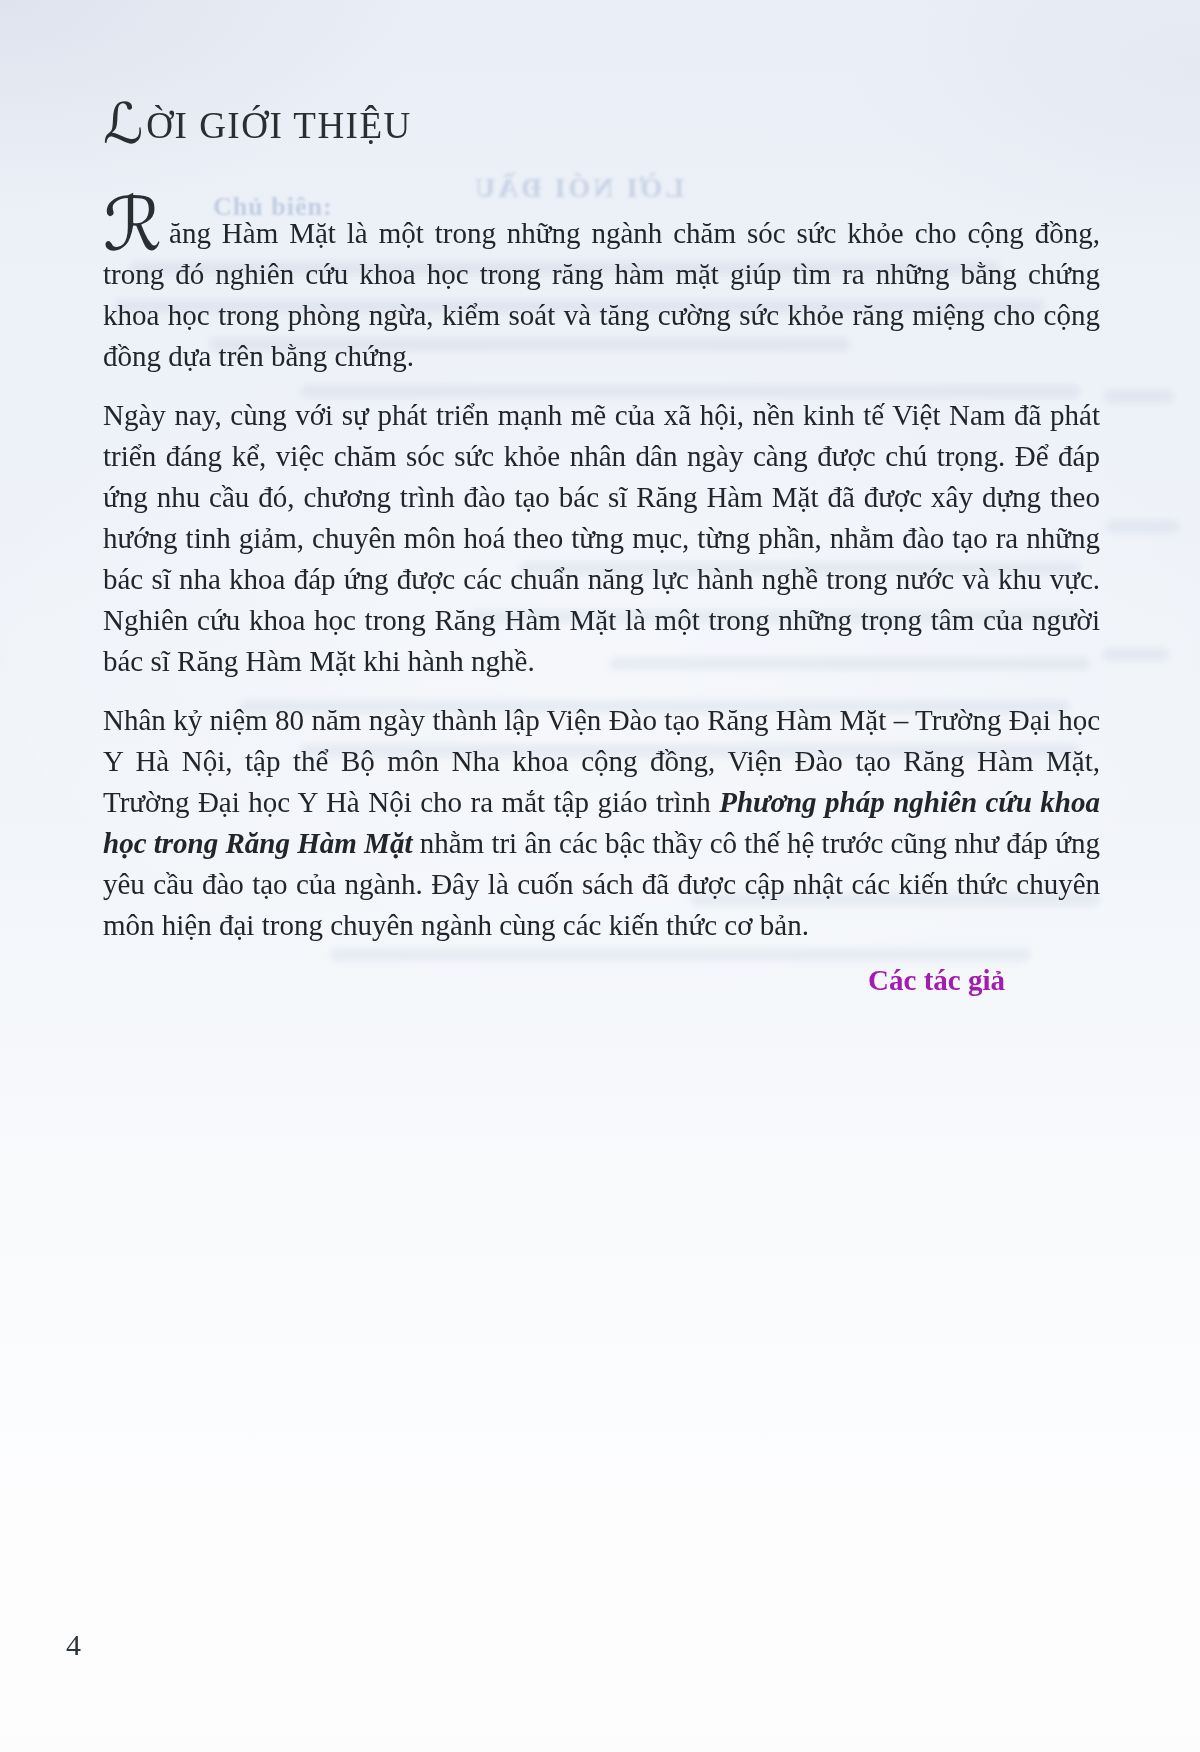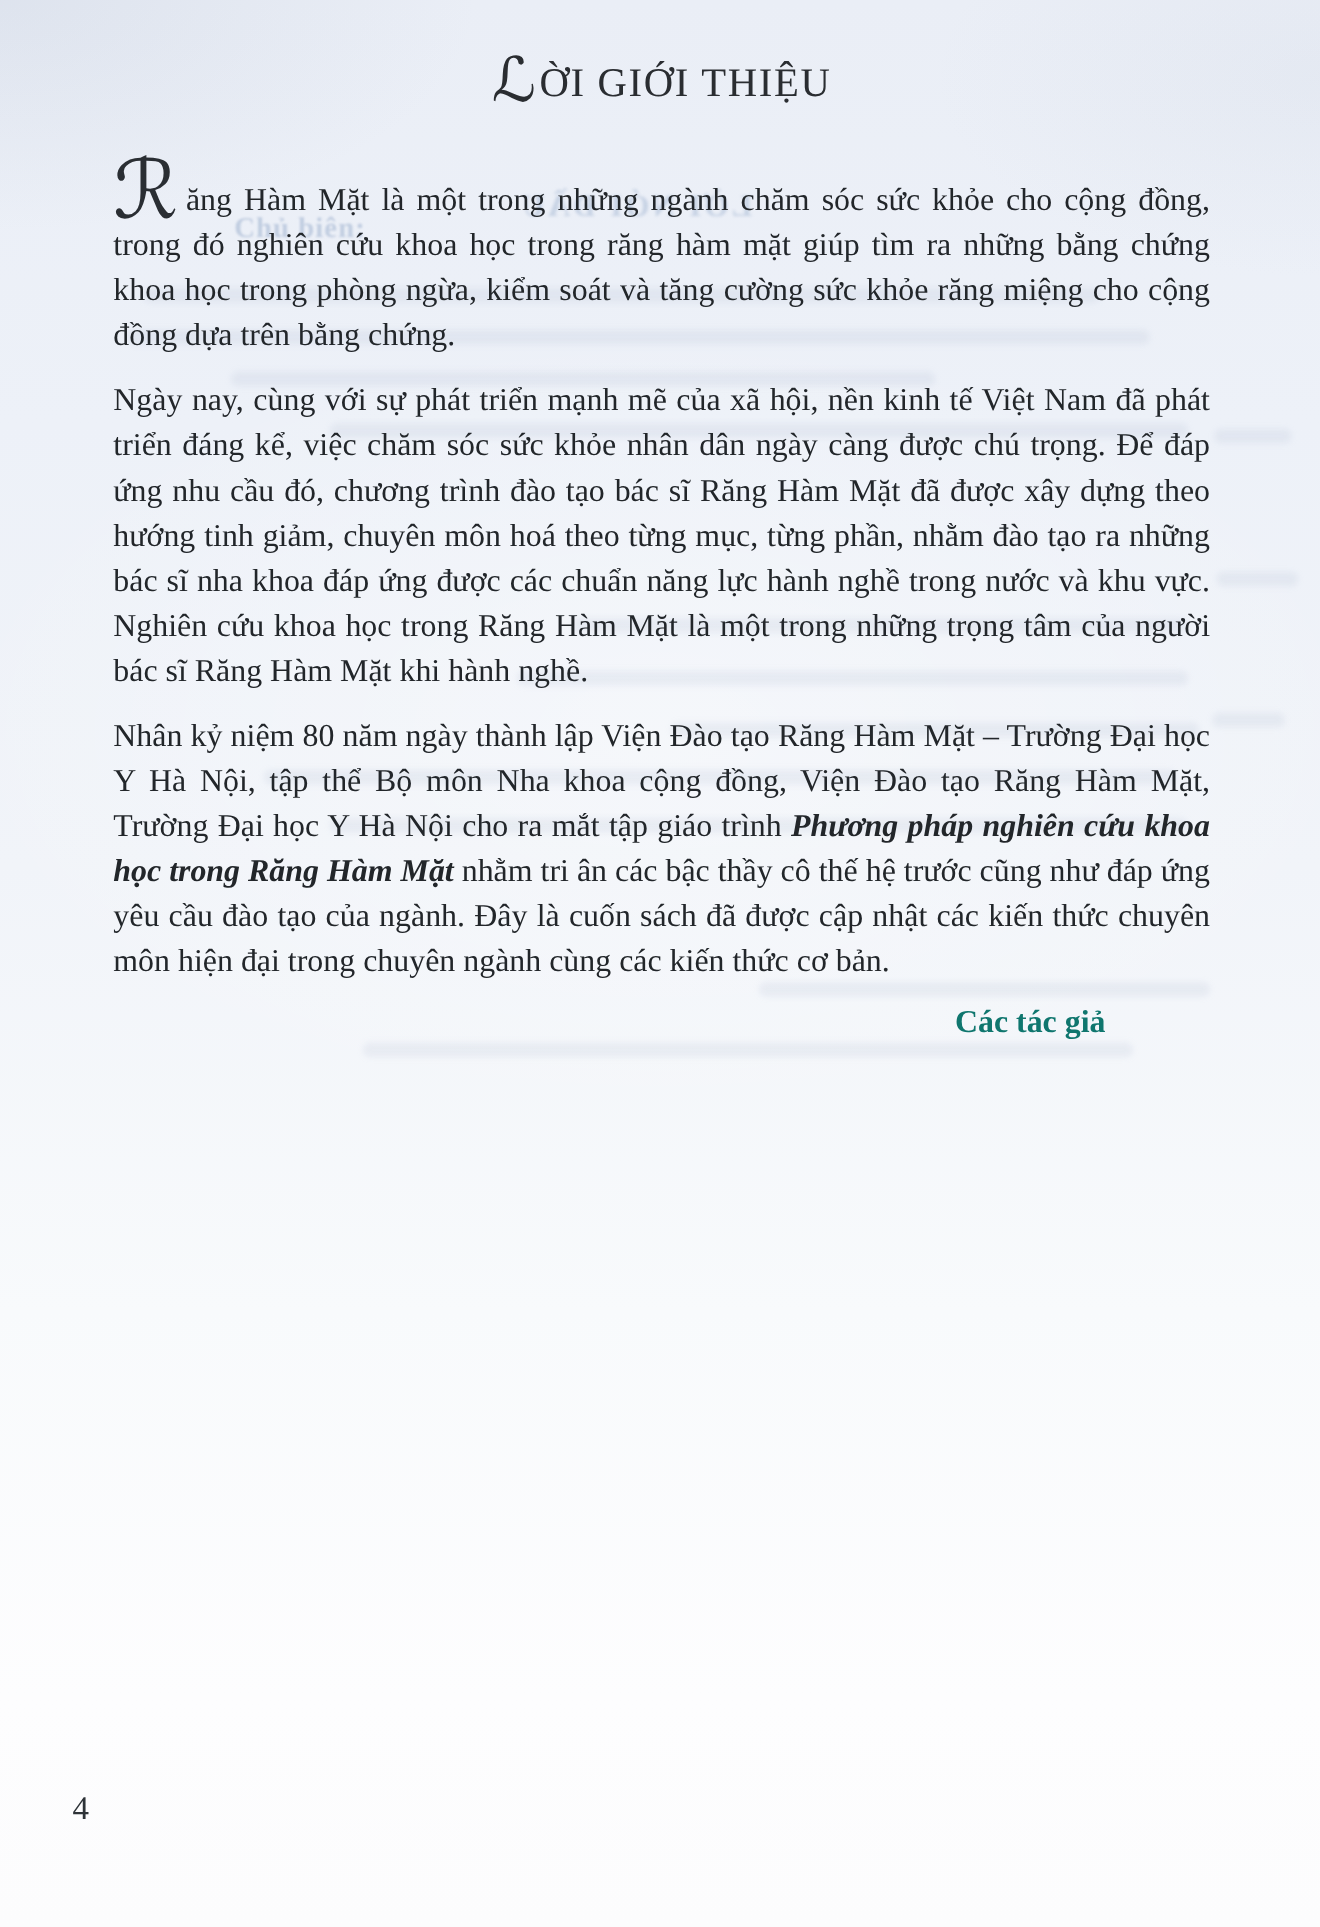--- a/index.html
+++ b/index.html
@@ -26,42 +26,42 @@
   }
   .ghost-text.mirrored{transform:scaleX(-1);letter-spacing:3px;font-size:28px;color:rgba(137,160,196,0.36);filter:blur(1.6px);}
   .ghost-line{
     position:absolute;display:block;height:13px;border-radius:7px;
     background:rgba(143,166,196,0.13);filter:blur(3px);
   }
 
   
   .content{position:absolute;left:103px;top:0;width:997px;z-index:2;color:#24282c;}
   .title{
-    margin:0;padding-top:44px;text-align:center;line-height:64px;
+    margin:0;padding-top:94px;line-height:64px;
     color:#2a2d31;font-weight:normal;
   }
   .title-initial{
     font-family:"DejaVu Sans","DejaVu Serif",serif;font-style:italic;
     font-size:56px;line-height:0;position:relative;top:5px;margin-right:3px;
   }
   .title-rest{font-size:37px;letter-spacing:1.5px;}
   .body-text{padding-top:54px;}
   .para{
     margin:0 0 18px 0;font-size:29px;line-height:41px;text-align:justify;
     text-justify:inter-word;color:#22262a;
   }
   .dropcap{
     font-family:"DejaVu Sans","DejaVu Serif",serif;font-style:italic;
     font-size:74px;line-height:0;position:relative;top:7px;margin-right:7px;
     color:#2a2e33;
   }
   .book-title{font-weight:bold;font-style:italic;}
   .signature{
     margin-top:12px;text-align:right;padding-right:95px;
-    font-weight:bold;font-size:29px;color:#0f766e;
+    font-weight:bold;font-size:29px;color:#a21caf;
   }
   .page-number{
     position:absolute;left:66px;top:1628px;z-index:2;
     font-size:30px;color:#2e3338;
   }
 </style>
 </head>
 <body>
 
 <div class="page">

